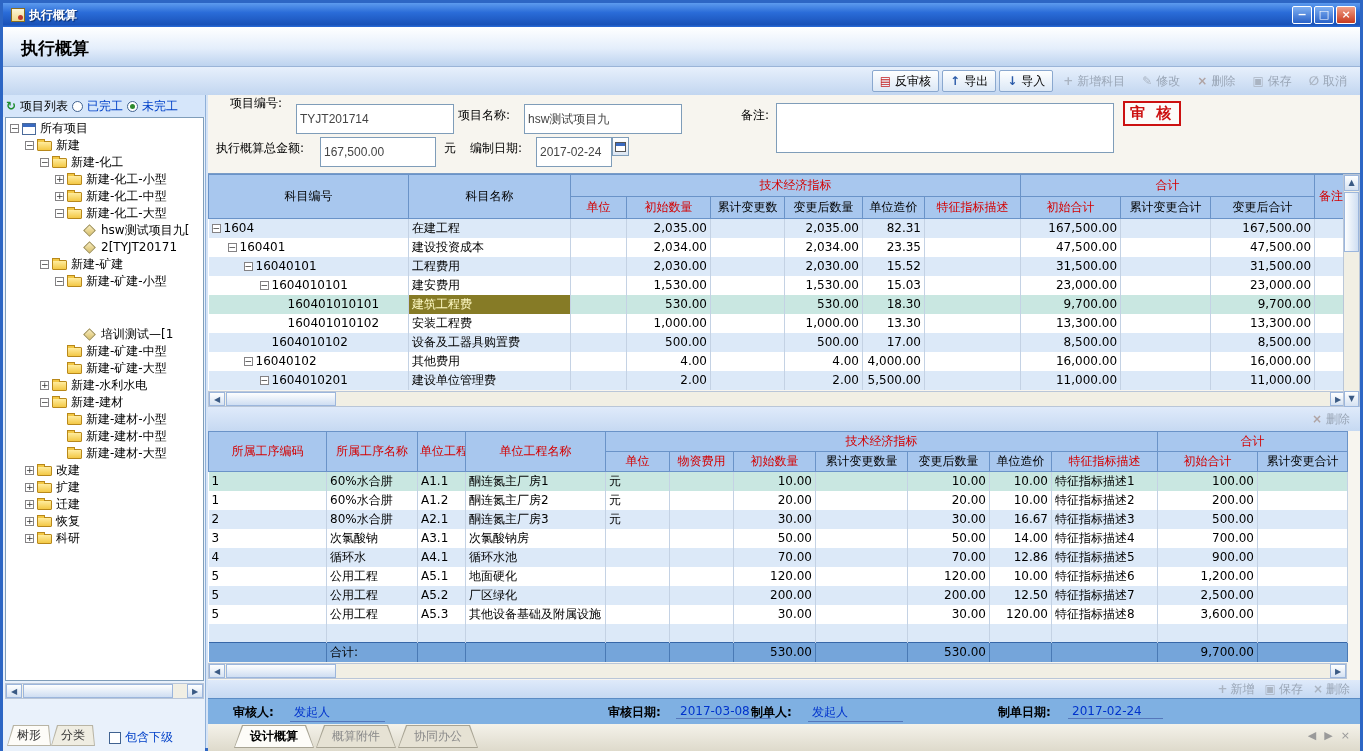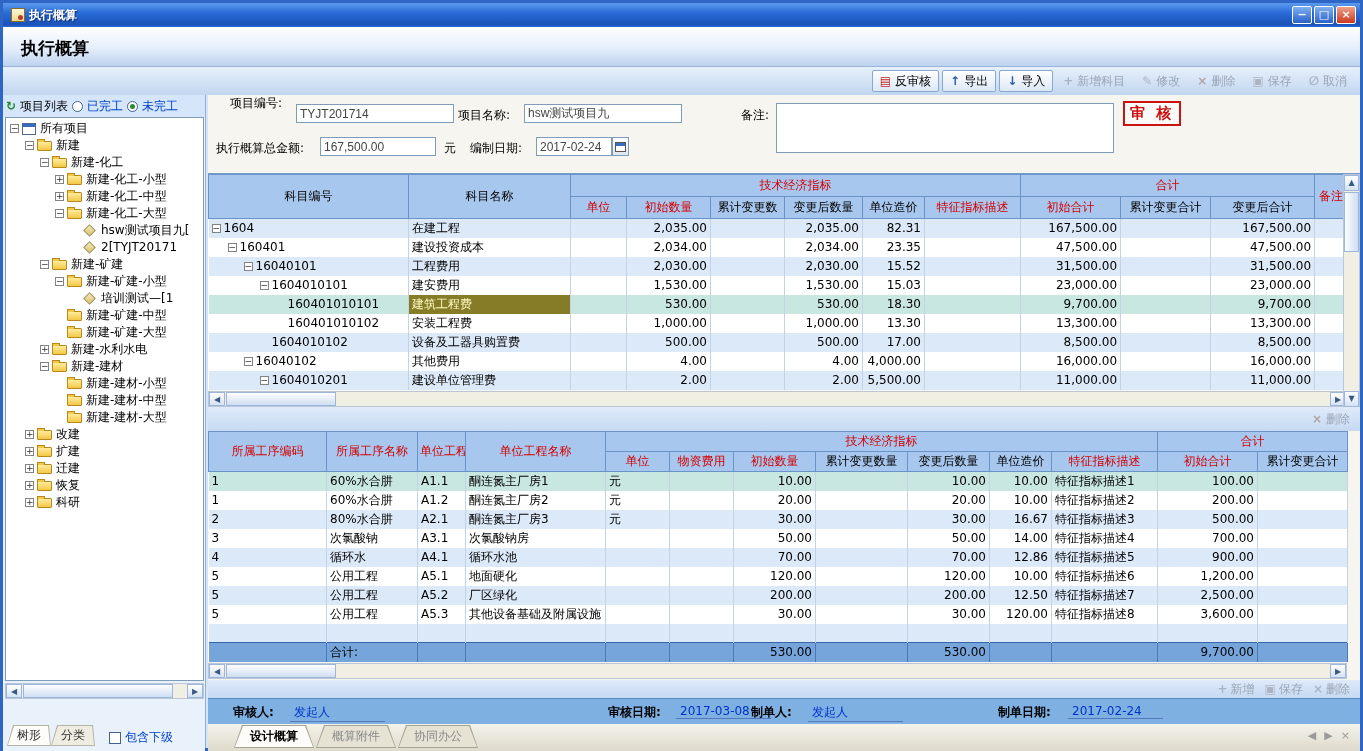--- a/index.html
+++ b/index.html
@@ -57,21 +57,21 @@
   .sb-tab.active .shape::after{background:#fdfcf8}
   .sb-tab span{position:relative;z-index:1}
   .inc-sub{display:flex;align-items:center;gap:4px;margin-left:14px;margin-top:4px}
   .checkbox{width:12px;height:12px;border:1px solid #406290;background:#fff}
   .inc-label{color:#0040c8}
 
   
   .main{position:absolute;left:205px;top:92px;right:0;bottom:0;background:#f7f5ef}
   .form-area{position:absolute;left:0;right:0;top:0;height:78px;background:#f7f5ef}
   .f-label{position:absolute;font-size:12px;white-space:nowrap}
-  .f-input{position:absolute;height:19px;border:1px solid #7f9db9;background:#fff;font-size:12px;padding:0 3px;color:#444}
+  .f-input{position:absolute;height:30px;border:1px solid #7f9db9;background:#fff;font-size:12px;padding:0 3px;color:#444}
   .f-textarea{position:absolute;border:1px solid #7f9db9;background:#fff;resize:none;font-size:12px;overflow-y:scroll}
   .cal-btn{position:absolute;width:17px;height:19px;border:1px solid #7f9db9;background:linear-gradient(#fff,#dce6f2);display:flex;align-items:center;justify-content:center}
   .cal-ic{width:11px;height:10px;background:#fff;border:1px solid #555;position:relative}
   .cal-ic::before{content:"";position:absolute;left:0;right:0;top:0;height:3px;background:#3a6ac0}
   .stamp{position:absolute;left:915px;top:6px;border:2px solid #cc1111;color:#cc1111;font-weight:bold;font-size:15px;padding:1px 5px;letter-spacing:3px;background:rgba(255,255,255,.6)}
 
   
   .grid-region{position:absolute;left:0;right:0;overflow:hidden}
   table.grid{border-collapse:collapse;table-layout:fixed;width:1139px;background:#fff}
   table.grid th{background:#a8c7ee;border:1px solid #6a93c8;font-weight:normal;font-size:12px;padding:0 2px;overflow:hidden;white-space:nowrap}
@@ -221,21 +221,21 @@
         <div class="tree-row" style="padding-left: 34px;">
           <span class="expander">−</span>
           <span class="folder"></span>
           <span class="tree-lb">新建-矿建</span>
         </div>
         <div class="tree-row" style="padding-left: 49px;">
           <span class="expander">−</span>
           <span class="folder"></span>
           <span class="tree-lb">新建-矿建-小型</span>
         </div>
-        <div class="tree-row" style="padding-left: 64px;">
+        <div class="tree-row" style="padding-left: 64px; margin-top: 36px;">
           <span class="exp-sp"></span>
           <span class="diamond"></span>
           <span class="tree-lb">培训测试—[1</span>
         </div>
         <div class="tree-row" style="padding-left: 49px;">
           <span class="exp-sp"></span>
           <span class="folder"></span>
           <span class="tree-lb">新建-矿建-中型</span>
         </div>
         <div class="tree-row" style="padding-left: 49px;">

